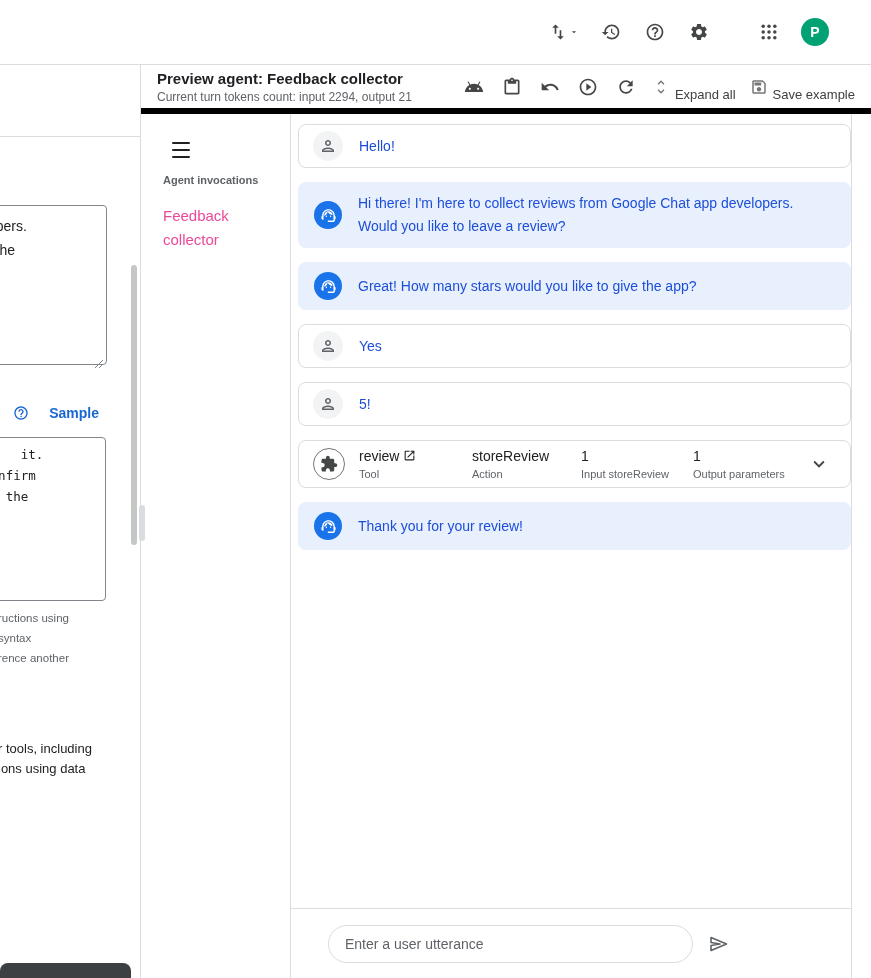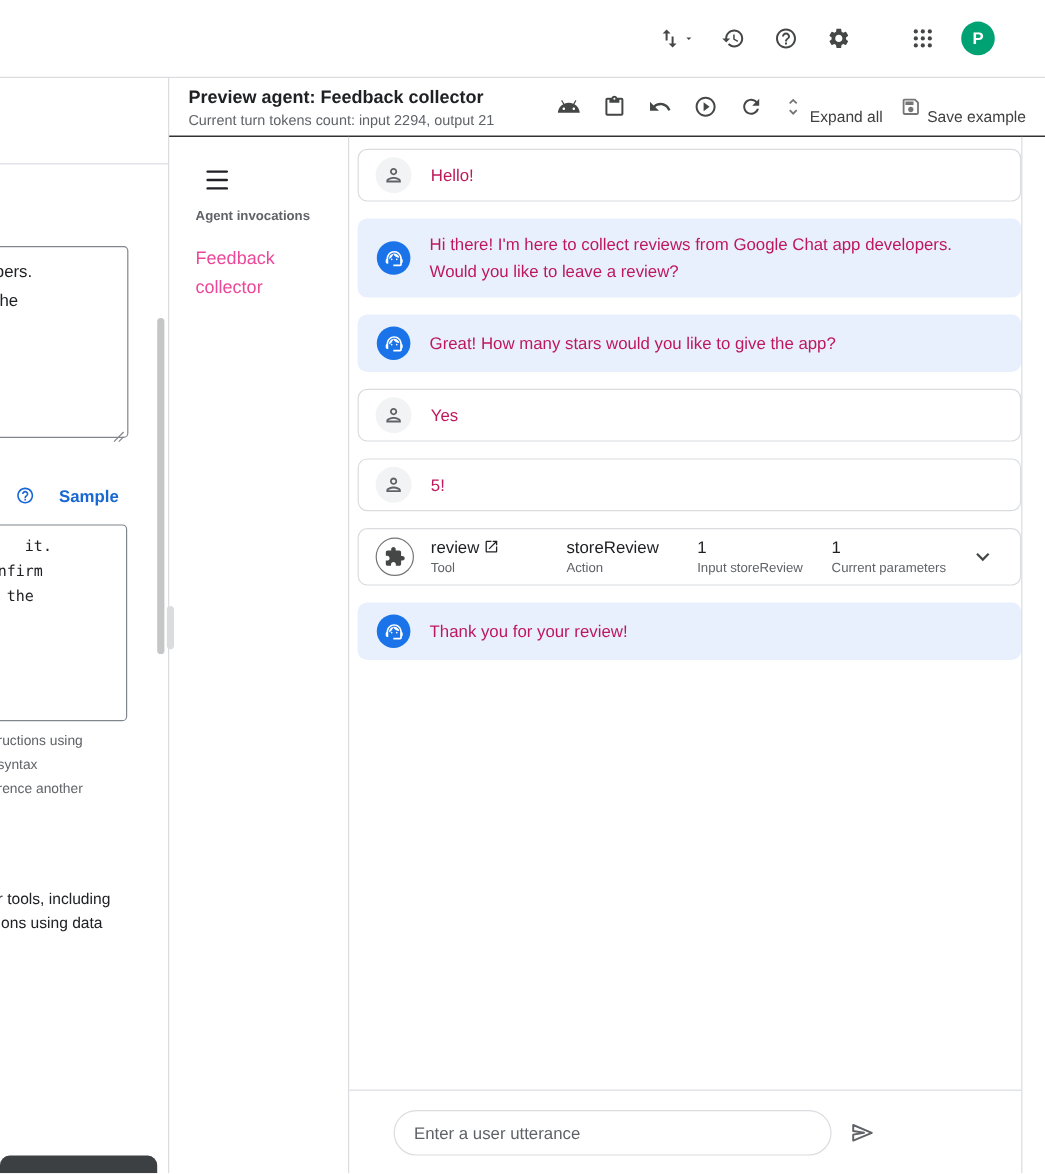--- a/index.html
+++ b/index.html
@@ -43,21 +43,21 @@
              line-height:20px; color:#202124; white-space:pre-line; }
   .lp-scrollbar { position:absolute; top:200px; left:131px; width:6px; height:280px;
                   border-radius:3px; background:#c4c7c5; }
   .lp-darkbar { position:absolute; bottom:0; left:0; width:131px; height:15px;
                 background:#3c4043; border-radius:8px 8px 0 0; }
   .panel-handle { position:absolute; top:505px; left:139px; width:6px; height:36px;
                   border-radius:3px; background:#dadce0; }
 
   
   .preview-header { position:absolute; top:65px; left:141px; width:730px; height:49px;
-                    border-bottom:1px solid #000000; display:flex; align-items:center;
+                    border-bottom:6px solid #000000; display:flex; align-items:center;
                     padding:0 16px; }
   .ph-title { font-size:15px; font-weight:700; color:#202124; line-height:19px; }
   .ph-sub { font-size:12px; color:#5f6368; margin-top:2px; }
   .ph-actions { margin-left:auto; display:flex; align-items:center; gap:14px; }
   .ph-actions .iconbtn svg { width:20px; height:20px; }
   .label-btn { background:none; border:none; padding:0; cursor:pointer; display:flex;
                align-items:center; gap:5px; color:#747775; }
   .label-btn svg { width:18px; height:18px; fill:currentColor; }
   .label-btn span { font-size:13px; color:#404040;margin-top:16px; }
 
@@ -81,21 +81,21 @@
   .msg.user { background:#fff; border:1px solid #dadce0; height:44px; display:flex;
               align-items:center; padding:0 16px 0 14px; gap:16px; }
   .avatar-user { width:30px; height:30px; border-radius:50%; background:#f1f3f4;
                  display:flex; align-items:center; justify-content:center; flex:none; }
   .avatar-user svg { width:18px; height:18px; fill:#5f6368; }
   .msg.agent { background:#e8f0fe; display:flex; align-items:center;
                padding:10px 16px; gap:16px; min-height:44px; }
   .avatar-agent { width:28px; height:28px; border-radius:50%; background:#1a73e8;
                   display:flex; align-items:center; justify-content:center; flex:none; }
   .avatar-agent svg { width:17px; height:17px; fill:#fff; }
-  .msg-text { font-size:14px; line-height:23px; color:#be185d; }
+  .msg-text { font-size:14px; line-height:23px; color:#1d4ed8; }
   .msg.tool { background:#fff; border:1px solid #dadce0; height:48px; display:flex;
               align-items:center; padding:0 20px 0 14px; cursor:pointer; }
   .avatar-tool { width:32px; height:32px; border-radius:50%; border:1px solid #747775;
                  display:flex; align-items:center; justify-content:center; flex:none;
                  margin-right:14px; }
   .avatar-tool svg { width:18px; height:18px; fill:#444746; }
   .tool-col { display:flex; flex-direction:column; justify-content:center; }
   .tool-col .main { font-size:14px; color:#202124; line-height:16px; display:flex;
                     align-items:center; gap:4px; }
   .tool-col .main svg { width:13px; height:13px; fill:#202124; cursor:pointer; }
@@ -326,21 +326,21 @@
         <div class="tool-col c2">
           <div class="main">storeReview</div>
           <div class="sub">Action</div>
         </div>
         <div class="tool-col c3">
           <div class="main">1</div>
           <div class="sub">Input storeReview</div>
         </div>
         <div class="tool-col c4">
           <div class="main">1</div>
-          <div class="sub">Current parameters</div>
+          <div class="sub">Output parameters</div>
         </div>
         <button class="chev-btn">
           <svg viewBox="0 0 24 24">
               <path d="M16.59 8.59L12 13.17 7.41 8.59 6 10l6 6 6-6z"></path>
             </svg>
         </button>
       </div>
 
       <div class="msg agent">
         <span class="avatar-agent">

